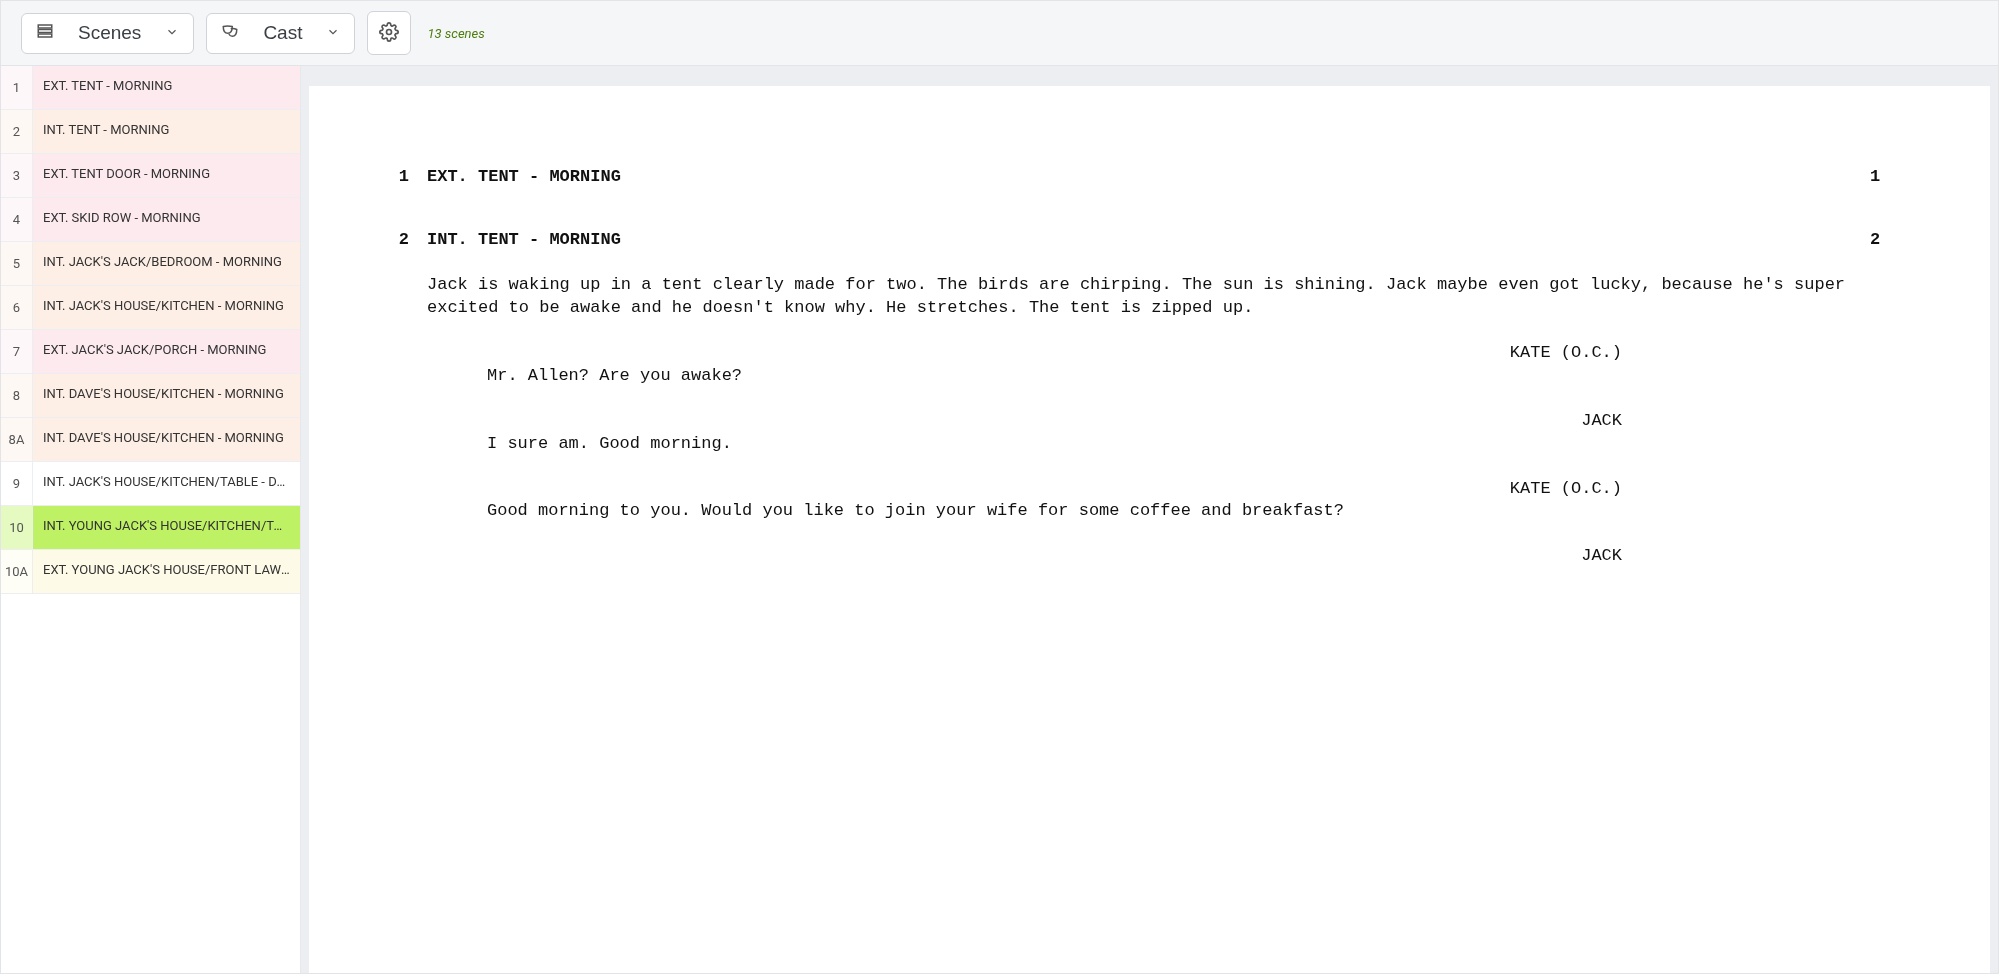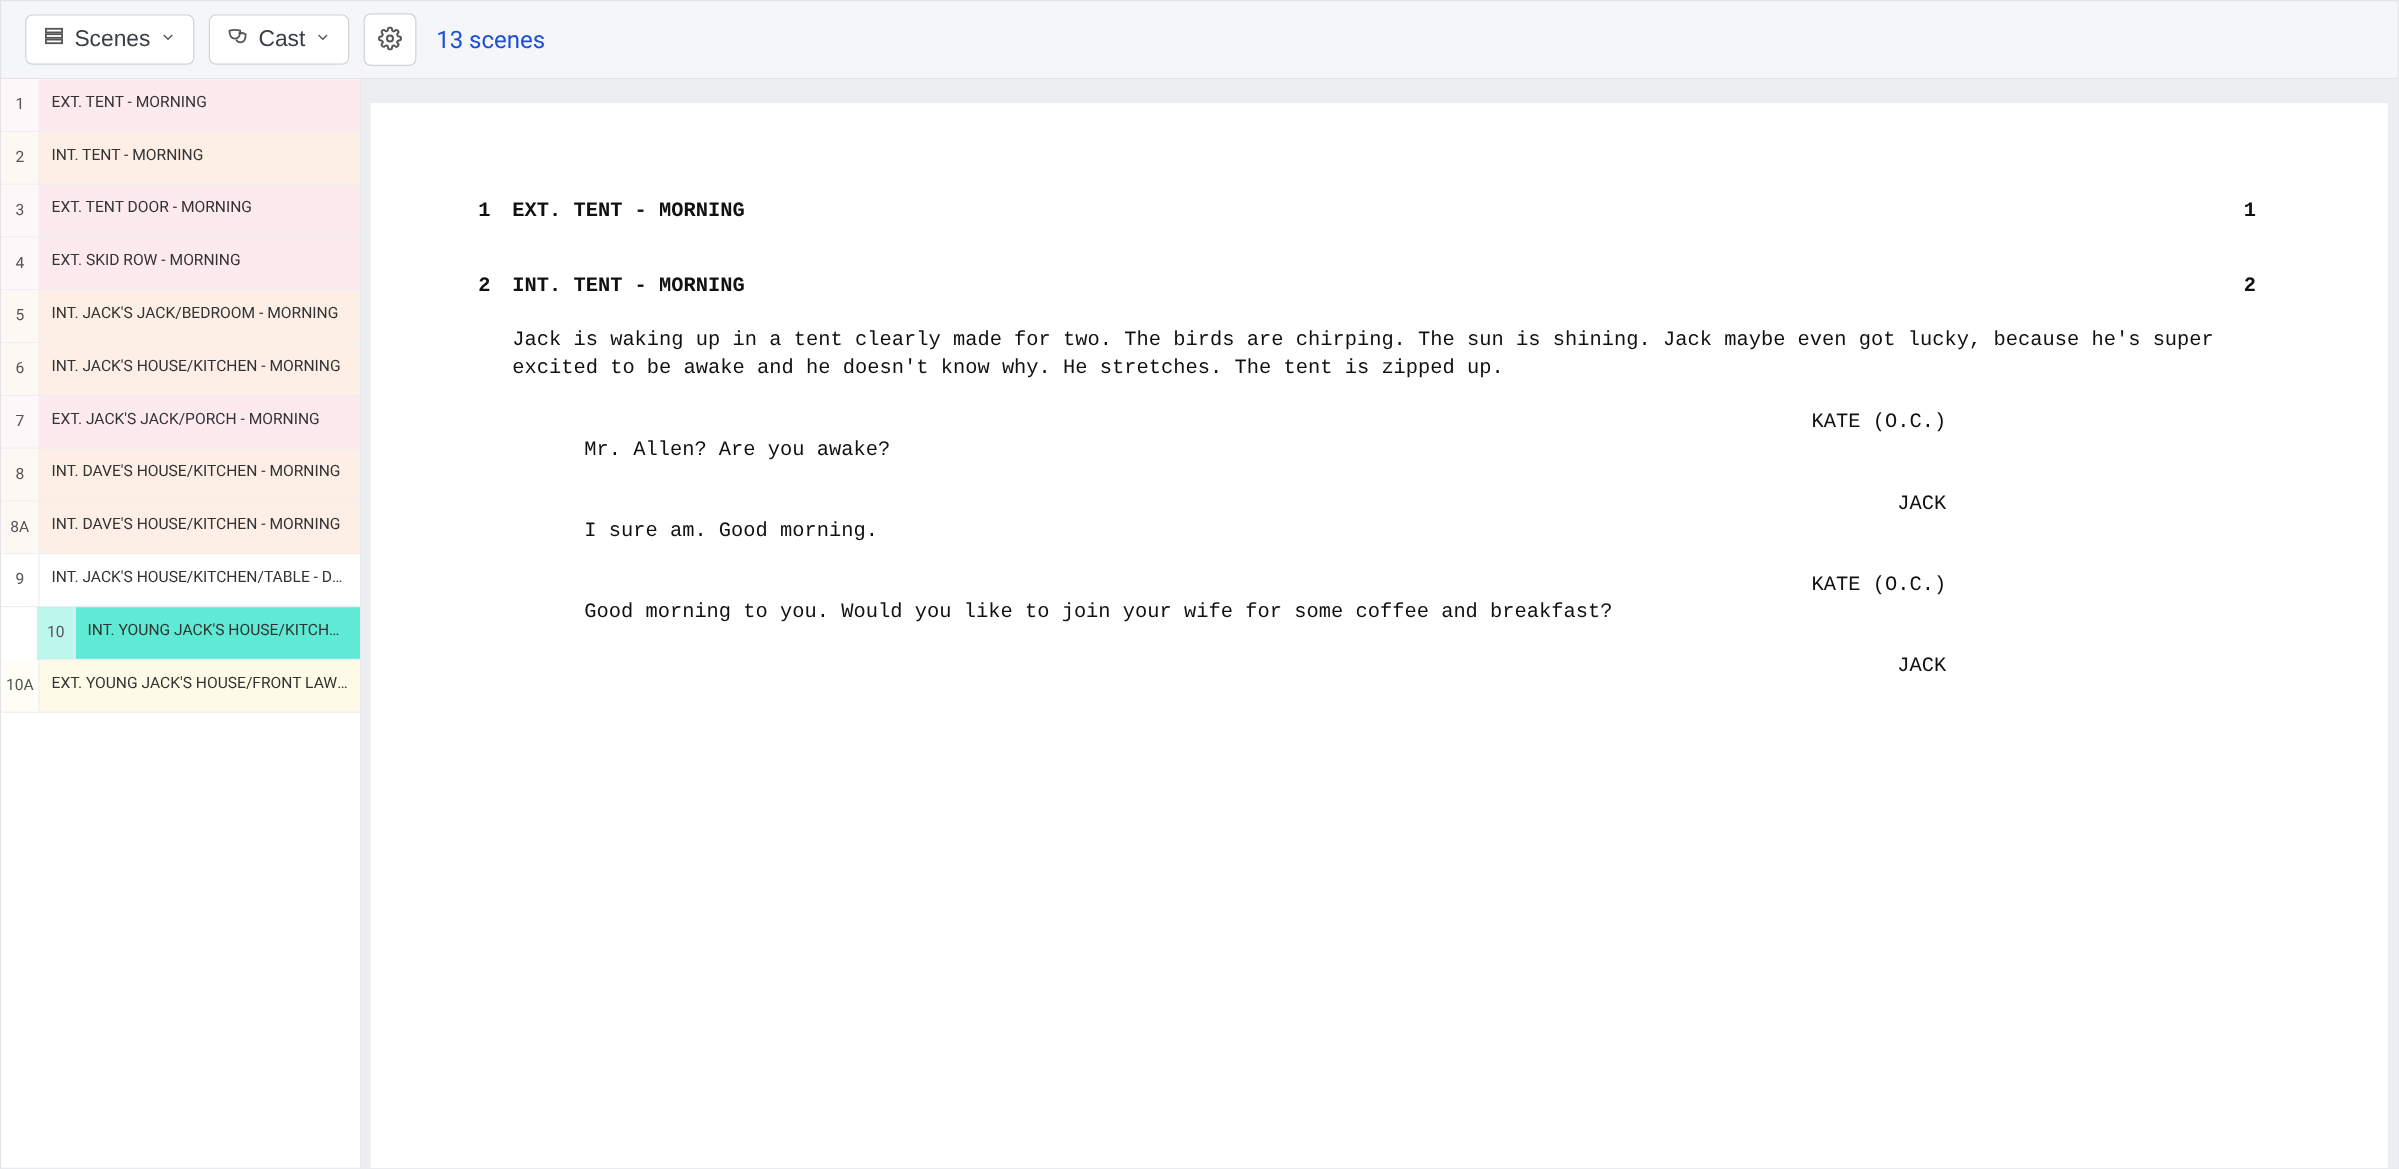--- a/index.html
+++ b/index.html
@@ -1,25 +1,25 @@
 <!DOCTYPE html>
 <html><head>
 <meta charset="utf-8">
 <style>
   * { box-sizing: border-box; margin: 0; padding: 0; }
   html, body { height: 100%; font-family: -apple-system, BlinkMacSystemFont, "Segoe UI", Roboto, Helvetica, Arial, sans-serif; background: #f5f6f7; color: #333; }
   body { display: flex; flex-direction: column; overflow: hidden; }
 
   
   .toolbar { display: flex; align-items: center; gap: 12px; padding: 10px 16px 10px 20px; border: 1px solid #e2e4e7; background: #f5f6f7; }
-  .tb-btn { display: inline-flex; align-items: center; gap: 8px; background: #fff; border: 1px solid #d0d3d8; border-radius: 6px; padding: 8px 14px; font-size: 19px; color: #3a3f45; cursor: pointer; }
+  .tb-btn { display: inline-flex; align-items: center; gap: 24px; background: #fff; border: 1px solid #d0d3d8; border-radius: 6px; padding: 8px 14px; font-size: 19px; color: #3a3f45; cursor: pointer; }
   .tb-btn svg { stroke: #555; }
   .tb-btn .label { }
   .tb-icon-btn { display: inline-flex; align-items: center; justify-content: center; width: 44px; height: 44px; background: #fff; border: 1px solid #d0d3d8; border-radius: 6px; cursor: pointer; }
-  .scene-count { font-size: 20px; color: #1d4ed8; margin-left: 4px; }
+  .scene-count { font-size: 13px; color: #4d7c0f; margin-left: 4px; font-style: italic; }
 
   
   .main { flex: 1; display: flex; min-height: 0; border: 1px solid #e2e4e7; border-top: none; }
 
   
   .sidebar { width: 300px; flex: 0 0 300px; background: #fff; overflow-y: auto; border-right: 1px solid #e6e8eb; }
   .scene-row { display: flex; align-items: stretch; border-bottom: 1px solid #eceef1; cursor: pointer; min-height: 44px; }
   .scene-num { width: 32px; flex: 0 0 32px; display: flex; align-items: center; justify-content: center; font-size: 13px; color: #555; border-right: 1px solid #eceef1; background: rgba(255,255,255,0.6); }
   .scene-title { flex: 1; padding: 12px 10px; font-size: 13px; color: #333; white-space: nowrap; overflow: hidden; text-overflow: ellipsis; }
 
@@ -124,21 +124,21 @@
         <div class="scene-title">INT. DAVE'S HOUSE/KITCHEN - MORNING</div>
       </div>
       <div class="scene-row" style="background: rgb(253, 238, 230);">
         <div class="scene-num">8A</div>
         <div class="scene-title">INT. DAVE'S HOUSE/KITCHEN - MORNING</div>
       </div>
       <div class="scene-row" style="background: rgb(255, 255, 255);">
         <div class="scene-num">9</div>
         <div class="scene-title">INT. JACK'S HOUSE/KITCHEN/TABLE - DAY</div>
       </div>
-      <div class="scene-row" style="background: #5eead4; margin-left: 30px;">
+      <div class="scene-row" style="background: #bef264;">
         <div class="scene-num">10</div>
         <div class="scene-title">INT. YOUNG JACK'S HOUSE/KITCHEN/TABLE - ...</div>
       </div>
       <div class="scene-row" style="background: rgb(253, 251, 232); justify-content: space-between;">
         <div class="scene-num">10A</div>
         <div class="scene-title">EXT. YOUNG JACK'S HOUSE/FRONT LAWN - D...</div>
       </div>
     </div>
 
   <div class="page-wrap">

